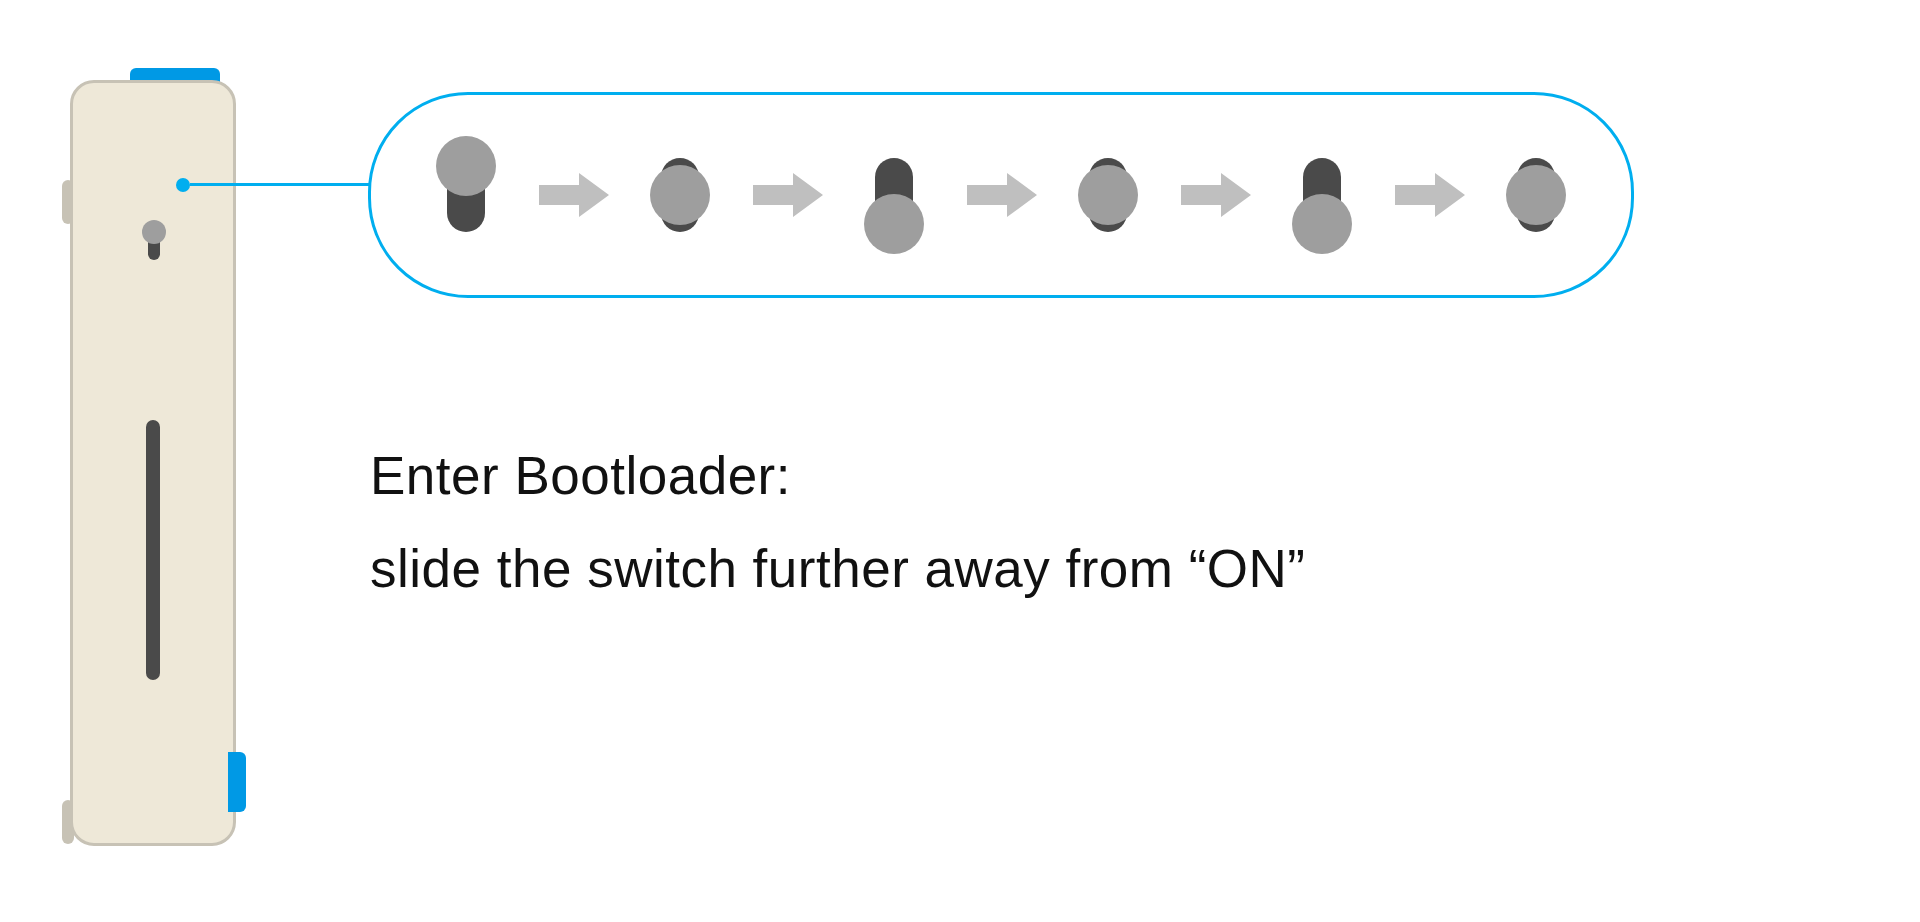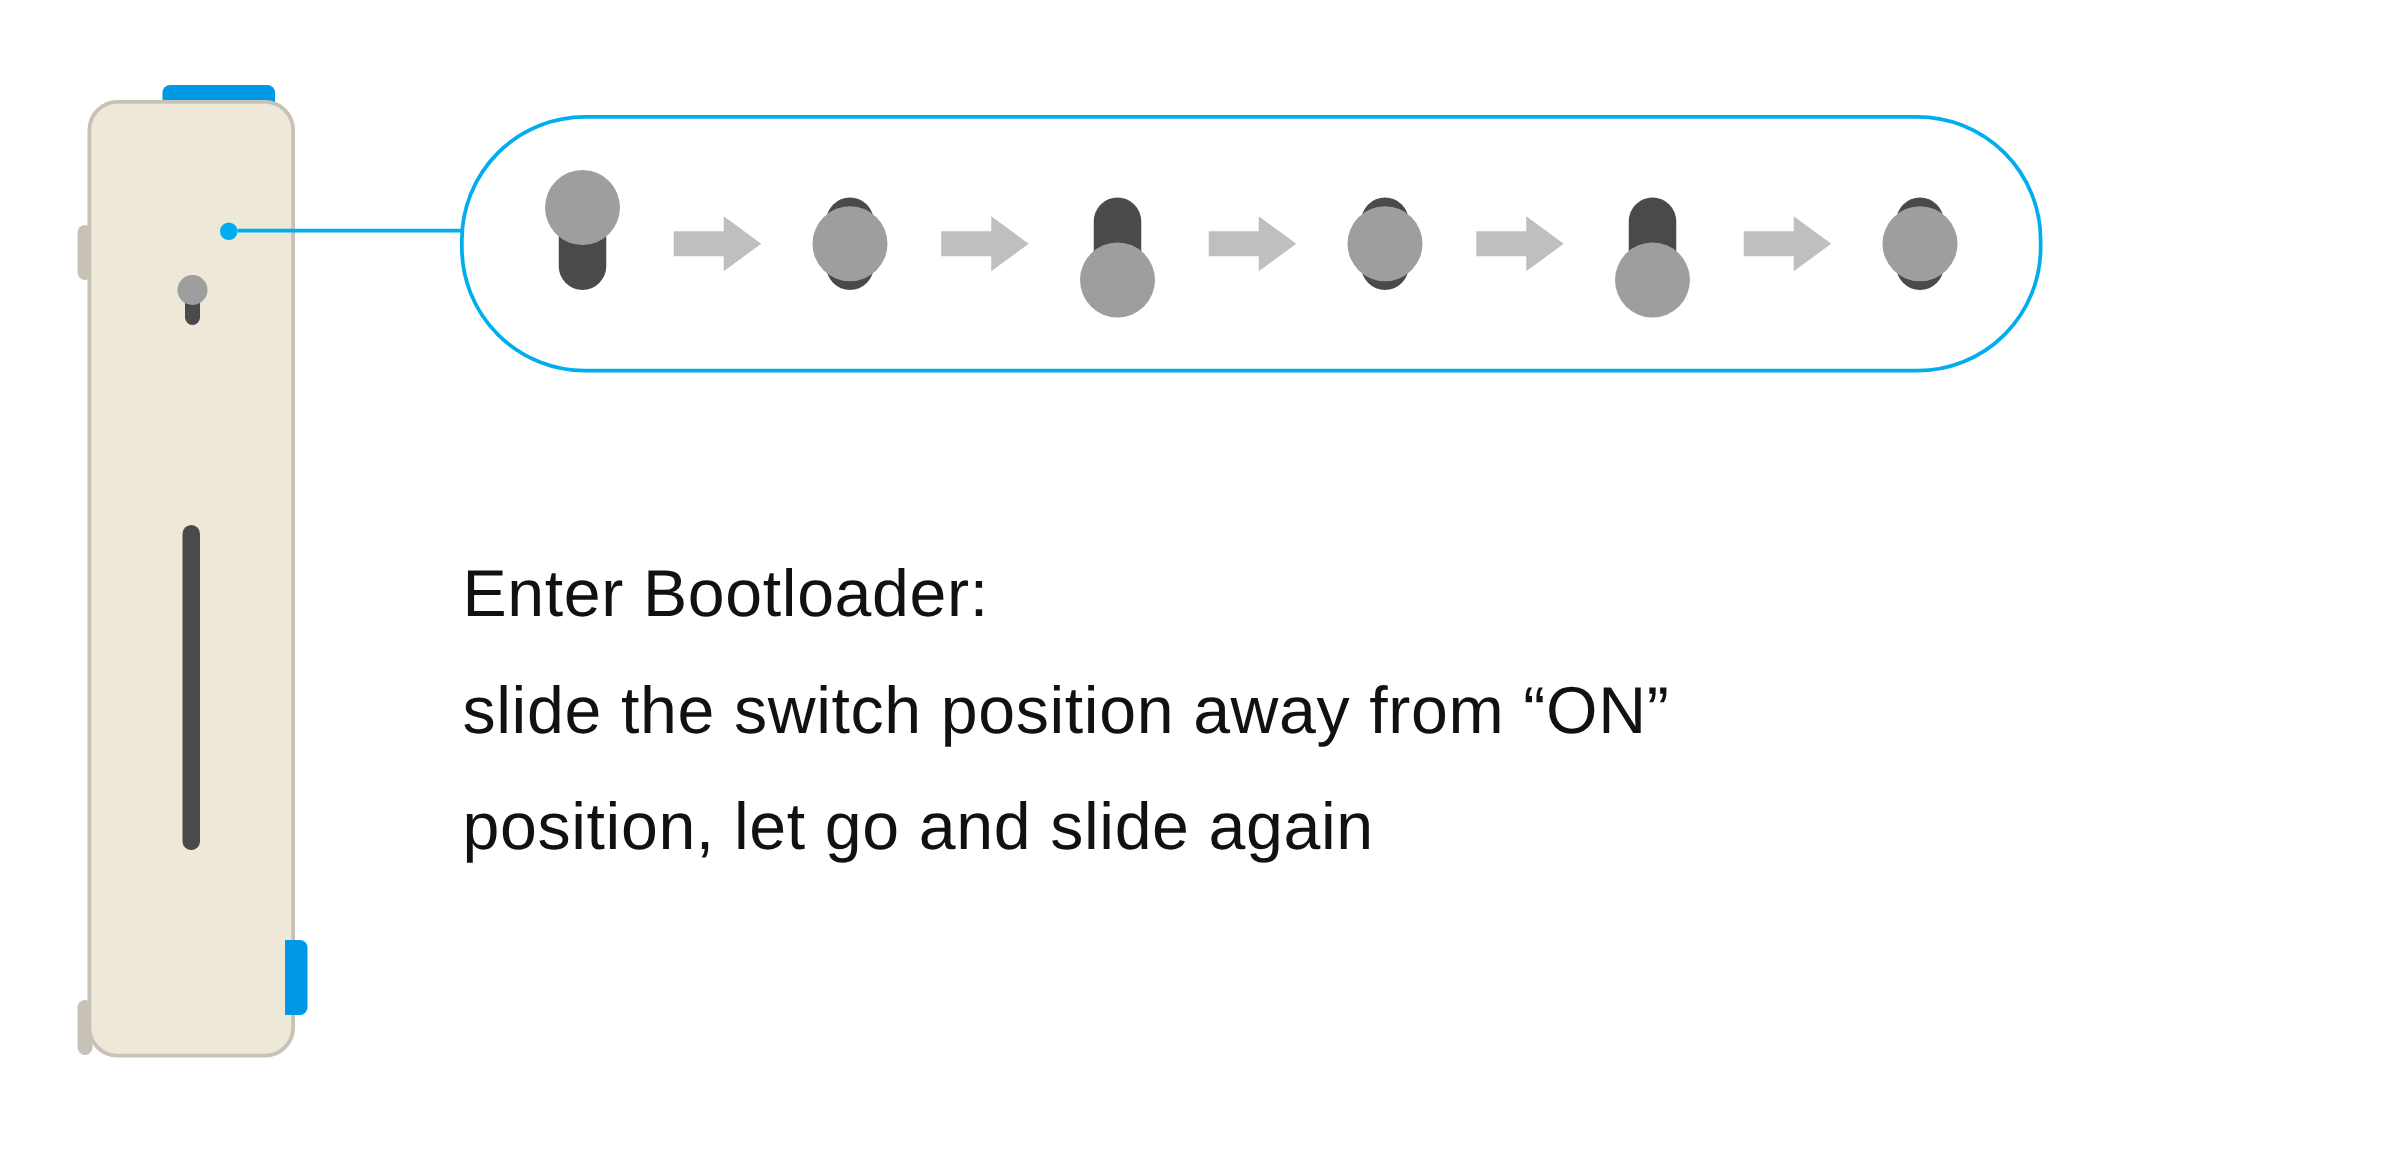--- a/index.html
+++ b/index.html
@@ -236,17 +236,16 @@
         </div>
         <div class="sw-step">
           <div class="sw-track"></div>
           <div class="sw-knob pos-mid"></div>
         </div>
       </div>
   </div>
 
   <div class="instructions">
     <div>Enter Bootloader:</div>
-    <div>slide the switch position away from “ON”</div>
-    <div>position, let go and slide again</div>
+    <div>slide the switch further away from “ON”</div>
   </div>
 
 </div>
 
 </body></html>

